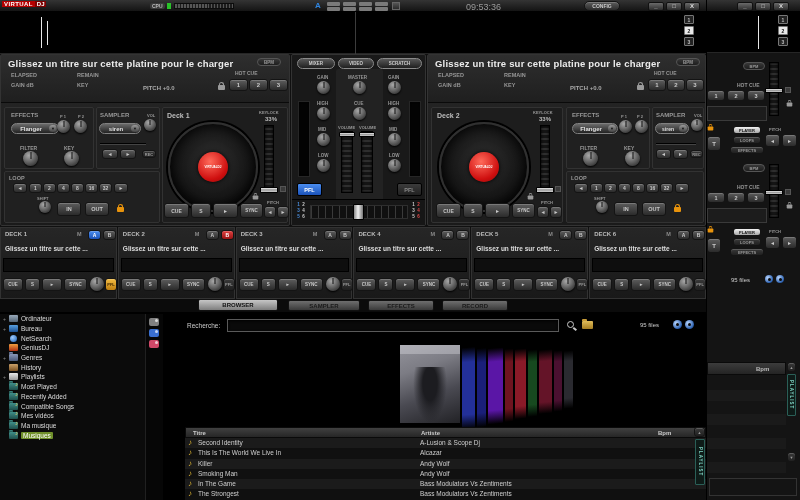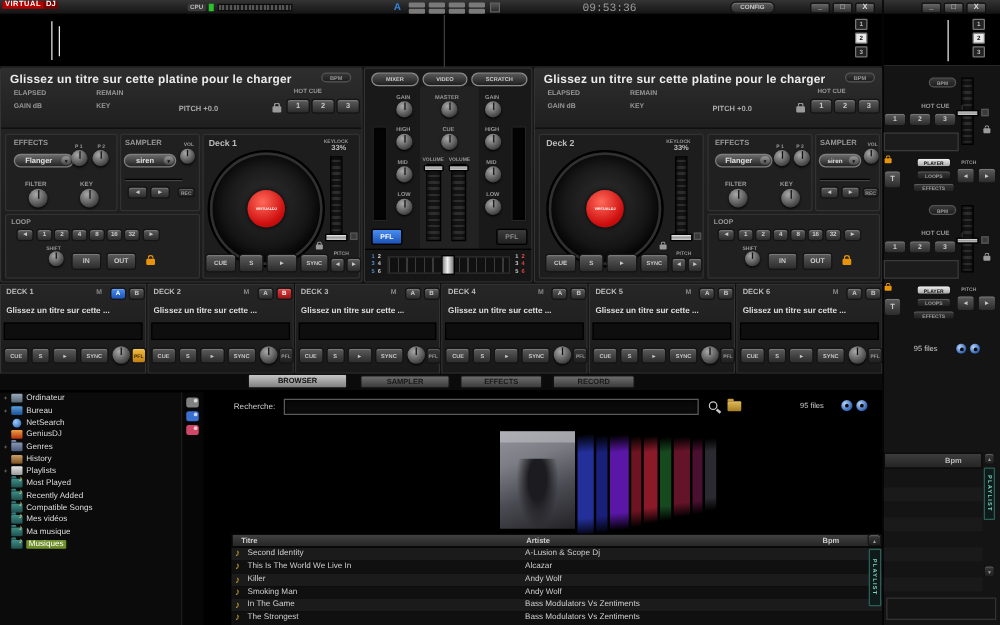--- a/index.html
+++ b/index.html
@@ -36,21 +36,21 @@
 .logo .lv{background:#b30000;color:#fff;font-size:6px;font-weight:bold;padding:0 2px;letter-spacing:.4px}
 .logo .ld{background:#7d0000;color:#fff;font-size:6px;font-weight:bold;padding:0 2px}
 .cpu-chip{position:absolute;left:150px;top:3px;font-size:5px;font-weight:bold;color:#bbb;background:#3a3a3a;padding:0 2px;border-radius:2px}
 .cpu-led{position:absolute;left:167px;top:3px;width:4px;height:6px;background:#29c229}
 .cpu-meter{position:absolute;left:174px;top:3px;width:60px;height:6px;border:1px solid #0c0c0c;
   background:repeating-linear-gradient(90deg,#565656 0 1.5px,#1d1d1d 1.5px 3px)}
 .ab-btn{position:absolute;left:315px;top:1px;font-size:8px;font-weight:bold;color:#2f85e0}
 .bars{position:absolute;left:327px;top:2px;display:grid;grid-template-columns:repeat(4,13px);grid-template-rows:4px 4px;gap:1px 3px}
 .bars i{background:#7a7a7a;border-radius:1px}
 .sq-btn{position:absolute;left:392px;top:2px;width:8px;height:8px;background:linear-gradient(#555,#2a2a2a);border:1px solid #666}
-.clock{position:absolute;left:466px;top:2px;font-family:Liberation Mono, monospace;font-size:9px;color:#9a9a9a}
+.clock{position:absolute;left:466px;top:2px;font-family:Liberation Sans, sans-serif;font-size:9px;color:#9a9a9a}
 .config-btn{left:584px;top:1px;width:36px;height:10px;border-radius:5px;font-size:5px}
 .winbtns{position:absolute;top:2px;display:flex;gap:2px}
 .winbtns .wb{width:16px;height:9px;background:linear-gradient(#6a6a6a,#2d2d2d);border:1px solid #111;border-radius:2px;
   color:#ddd;font-size:6px;line-height:7px;text-align:center;font-weight:bold}
 
 .waveform{position:absolute;background:#000;border-bottom:1px solid #262626}
 .wline{position:absolute;width:1px;background:#e8e8e8}
 .wave-btns{position:absolute;display:flex;flex-direction:column;gap:2px}
 .wave-btns .wbn{width:10px;height:9px;border:1px solid #777;background:#222;color:#bbb;font-size:5px;font-weight:bold;
   display:flex;align-items:center;justify-content:center;border-radius:1px}

